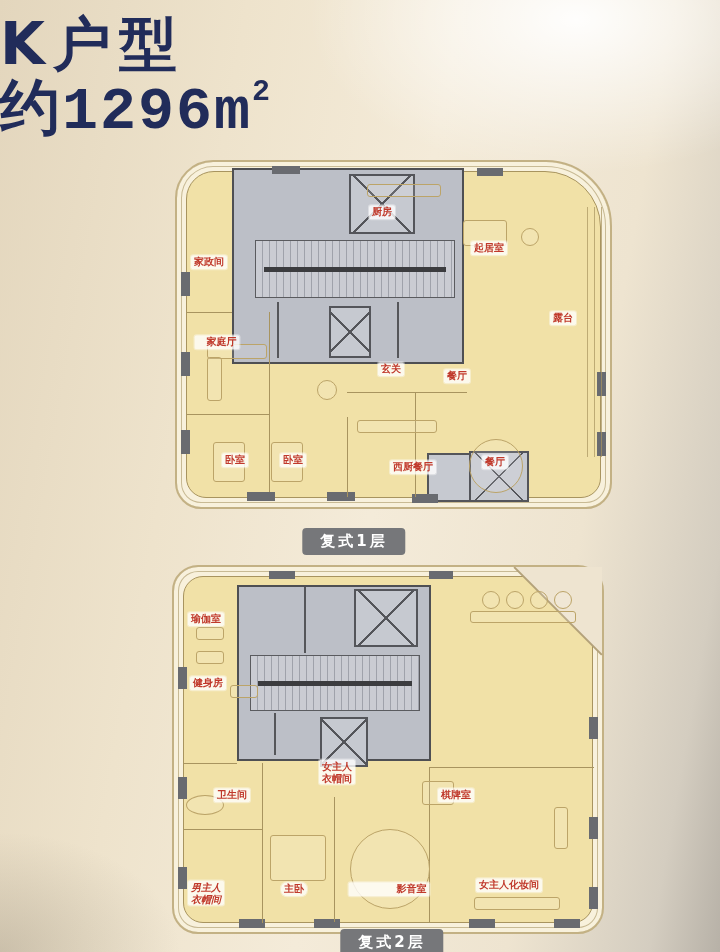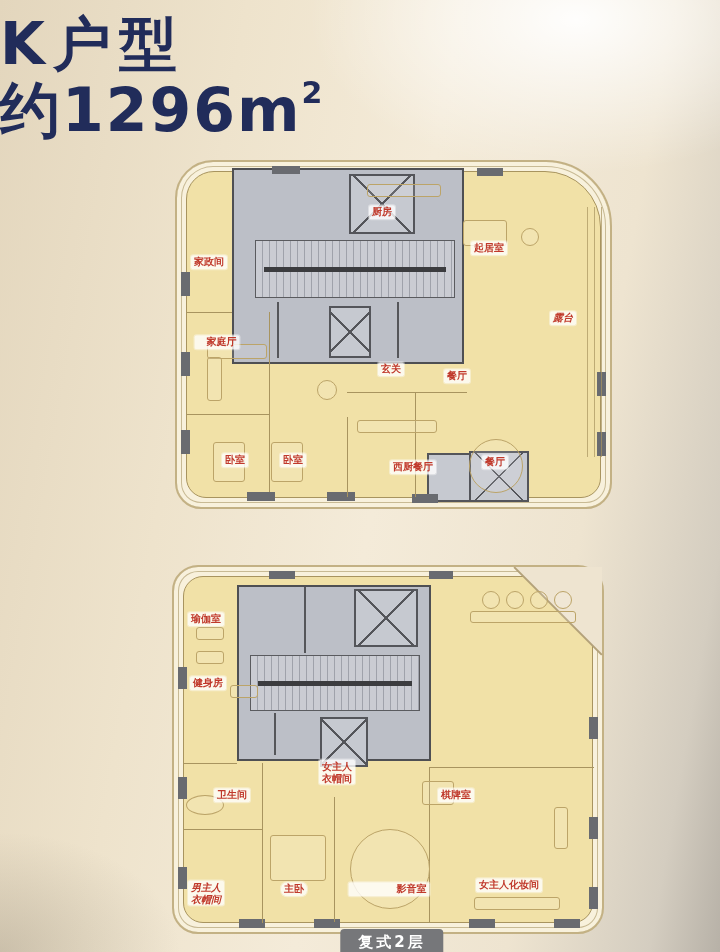--- a/index.html
+++ b/index.html
@@ -6,21 +6,21 @@
   body{width:720px;height:952px;overflow:hidden;font-family:"DejaVu Sans","Liberation Sans",sans-serif;}
   .page{position:relative;width:720px;height:952px;
     background:
       radial-gradient(ellipse 430px 250px at 80% 2%, rgba(255,255,255,.95), rgba(255,255,255,0) 62%),
       radial-gradient(ellipse 300px 200px at 0% 100%, rgba(120,110,95,.28), rgba(120,110,95,0) 60%),
       linear-gradient(100deg,#e3d6bd 0%,#eee3cc 28%,#f4ebd9 52%,#eee4d0 76%,#d4cdc0 92%,#b7b1a7 100%);
   }
   
   .title-block{position:absolute;top:12px;left:0;width:100%;text-align:left;color:#212c5a;}
   .title-main{font-size:58px;font-weight:900;letter-spacing:8px;line-height:1.12;}
-  .title-area{font-size:60px;font-weight:900;letter-spacing:2px;line-height:1.05;}
+  .title-area{font-size:60px;font-weight:900;letter-spacing:2px;line-height:1.05;font-family:Liberation Mono, monospace;}
   .title-area sup{font-size:30px;vertical-align:28px;font-weight:900;}
   
   .plan{position:absolute;background:#f8f1dc;border:2px solid #c3b184;
         box-shadow:inset 0 0 0 4px #f8f1dc, inset 0 0 0 5px rgba(160,140,90,.55);}
   .plan1{left:175px;top:160px;width:433px;height:345px;border-radius:38px 66px 26px 26px;}
   .plan2{left:172px;top:565px;width:428px;height:365px;border-radius:26px;}
   .yellow{position:absolute;inset:9px;background:#f1e1a7;border:1px solid #a8945f;}
   .plan1 .yellow{border-radius:28px 56px 20px 20px;}
   .plan2 .yellow{border-radius:20px;}
   .cut-cover{position:absolute;left:340px;top:0;width:88px;height:88px;background:#eee4d0;
@@ -108,21 +108,21 @@
     <div class="rooms" id="rooms-0">
         <div class="room-label" style="left: 32px; top: 100px;">
           <div>家政间</div>
         </div>
         <div class="room-label" style="left: 205px; top: 50px;">
           <div>厨房</div>
         </div>
         <div class="room-label" style="left: 312px; top: 86px;">
           <div>起居室</div>
         </div>
-        <div class="room-label" style="left: 386px; top: 156px; font-style: italic;">
+        <div class="room-label" style="left: 386px; top: 156px;">
           <div>露台</div>
         </div>
         <div class="room-label" style="left: 40px; top: 180px; padding-left: 12px;">
           <div>家庭厅</div>
         </div>
         <div class="room-label" style="left: 214px; top: 207px;">
           <div>玄关</div>
         </div>
         <div class="room-label" style="left: 280px; top: 214px;">
           <div>餐厅</div>
@@ -135,20 +135,21 @@
         </div>
         <div class="room-label" style="left: 236px; top: 305px;">
           <div>西厨餐厅</div>
         </div>
         <div class="room-label" style="left: 318px; top: 300px;">
           <div>餐厅</div>
         </div>
       </div>
   </div>
 
+  <div class="caption caption1">复式1层</div>
 
   <div class="plan plan2">
     <div class="yellow"></div>
     <div class="cut-cover"></div>
     <div class="cut-line"></div>
 
     <div class="core" style="left:63px;top:18px;width:190px;height:172px;"></div>
     <div class="elev" style="left:180px;top:22px;width:60px;height:54px;"></div>
     <div class="stairs" style="left:76px;top:88px;width:168px;height:54px;"></div>
     <div class="cell-div" style="left:100px;top:146px;height:42px;"></div>

